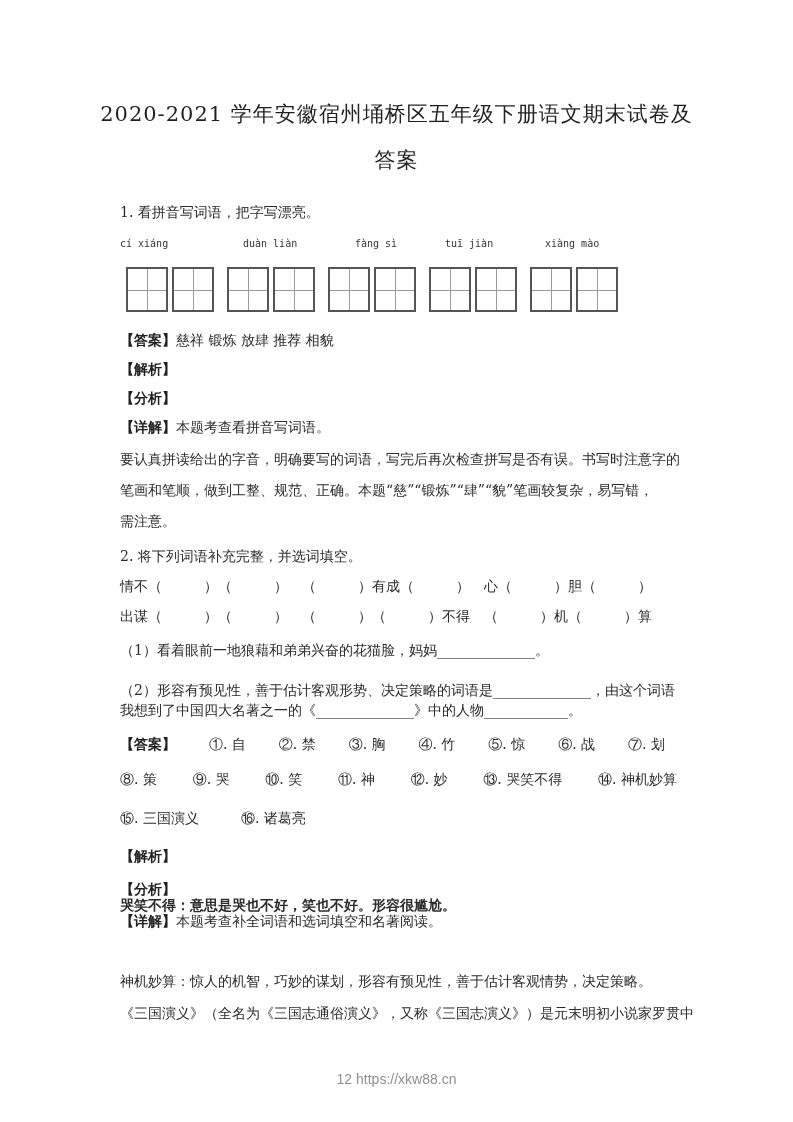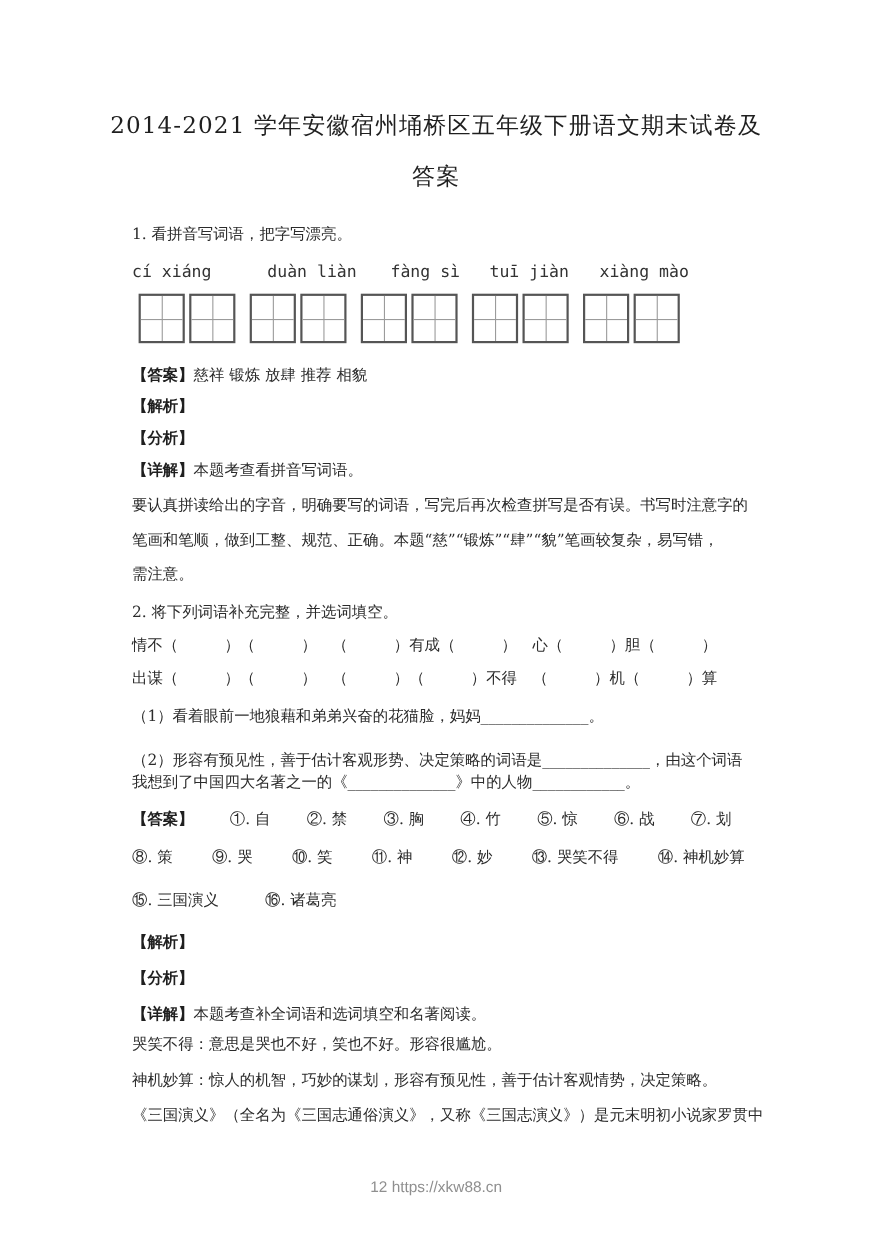--- a/index.html
+++ b/index.html
@@ -40,21 +40,21 @@
   .q1-stem  { top: 204px; }
   .q2-stem  { top: 548px; }
 
   .pinyin-row {
     position: absolute;
     top: 238px;
     left: 0;
     width: 100%;
     height: 20px;
     font-family: "DejaVu Sans Mono", monospace;
-    font-size: 15px;
+    font-size: 10px;
     color: #333333;
   }
   .pinyin-row span { position: absolute; white-space: pre; }
   .pinyin-row span:nth-child(1) { left: 120px; }
   .pinyin-row span:nth-child(2) { left: 243px; }
   .pinyin-row span:nth-child(3) { left: 355px; }
   .pinyin-row span:nth-child(4) { left: 445px; }
   .pinyin-row span:nth-child(5) { left: 545px; }
 
   .grid-row {
@@ -121,37 +121,37 @@
     left: 120px;
     top: 810px;
     display: flex;
     gap: 42px;
     white-space: nowrap;
   }
 
   .q2-jiexi    { top: 848px; }
   .q2-fenxi    { top: 881px; }
   .q2-xiangjie { top: 913px; }
-  .q2-kuxiao   { top: 941px; }
+  .q2-kuxiao   { top: 897px; font-weight: bold; }
   .q2-shenji   { top: 973px; }
   .q2-sanguo   { top: 1005px; }
 
   .footer {
     top: 1071px;
     font-family: "Liberation Sans", sans-serif;
     font-size: 14px;
     color: #8f8f8f;
   }
 </style>
 </head>
 <body>
 
 <div class="page">
 
-  <div class="centered title t1">2014-2021 学年安徽宿州埇桥区五年级下册语文期末试卷及</div>
+  <div class="centered title t1">2020-2021 学年安徽宿州埇桥区五年级下册语文期末试卷及</div>
   <div class="centered title t2">答案</div>
 
   <div class="line q1-stem">1. 看拼音写词语，把字写漂亮。</div>
 
   <div class="pinyin-row">
     <span>cí xiáng</span>
     <span>duàn liàn</span>
     <span>fàng sì</span>
     <span>tuī jiàn</span>
     <span>xiàng mào</span>

